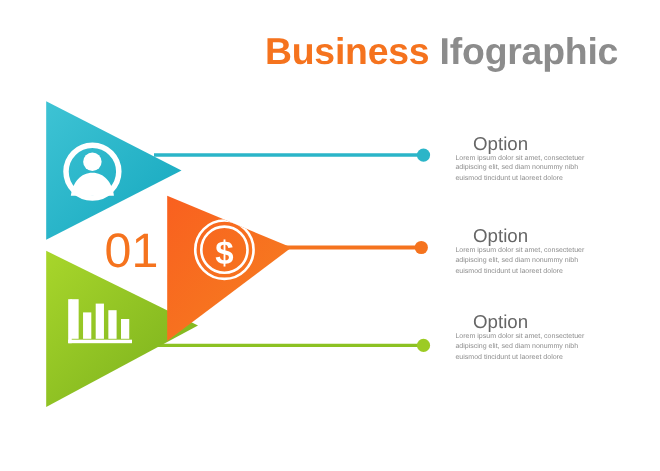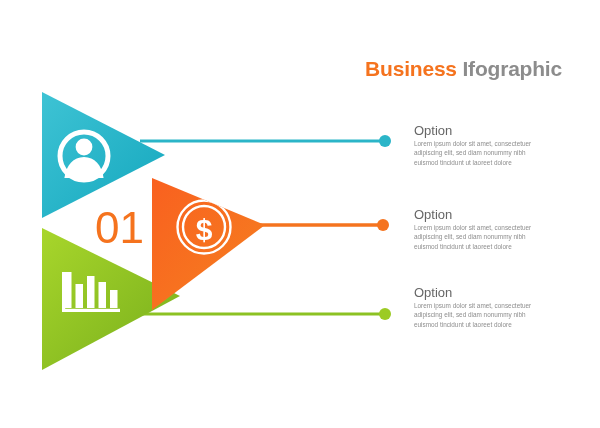--- a/index.html
+++ b/index.html
@@ -18,46 +18,45 @@
     width: 600px;
     height: 428px;
     background: #ffffff;
   }
   #title {
     position: absolute;
     left: 0;
     top: 28px;
     width: 562px;
     text-align: right;
-    font-size: 21px;
+    font-size: 34px;
     font-weight: bold;
     letter-spacing: -0.2px;
     white-space: nowrap;
-    margin-top: 29px;
   }
   #title .t-accent { color: #F5731E; }
   #title .t-muted  { color: #8C8C8C; }
 
   #artwork {
     position: absolute;
     left: 0;
     top: 0;
     width: 600px;
     height: 428px;
   }
 
   .opt-block {
     position: absolute;
     width: 118px;
   }
   .opt-title {
-    font-size: 13px;
+    font-size: 17px;
     color: #666666;
     font-weight: normal;
-    margin: 0 0 2px 0;
+    margin: 0 0 2px 16px;
     line-height: 13px;
   }
   .opt-body {
     font-size: 6.4px;
     color: #8E8E8E;
     line-height: 9.4px;
     margin: 0;
   }
   #opt-1 { left: 414px; top: 124px; }
   #opt-2 { left: 414px; top: 208px; }

